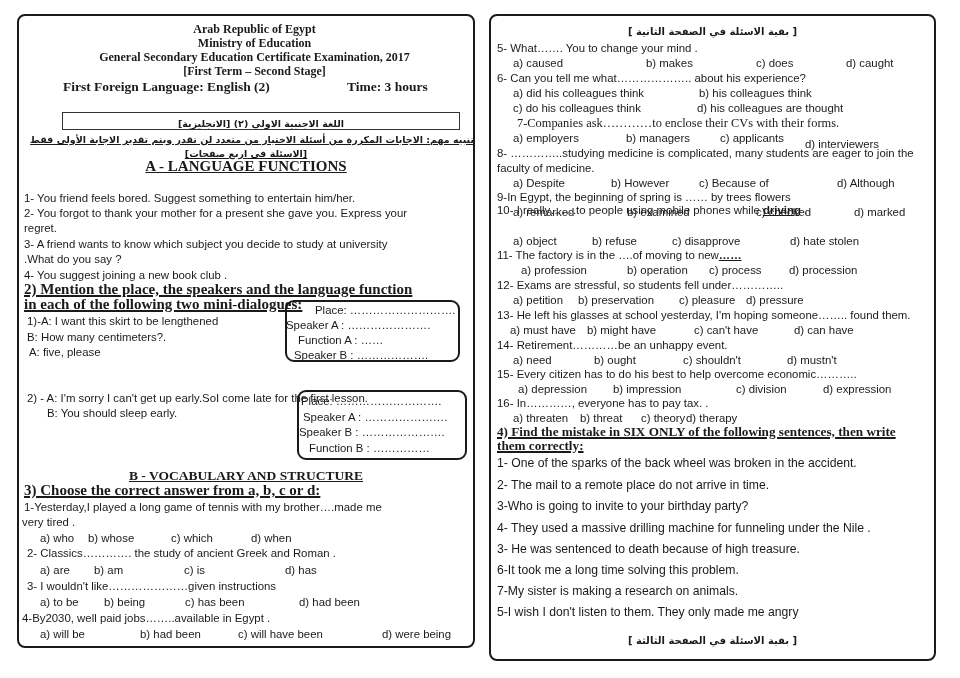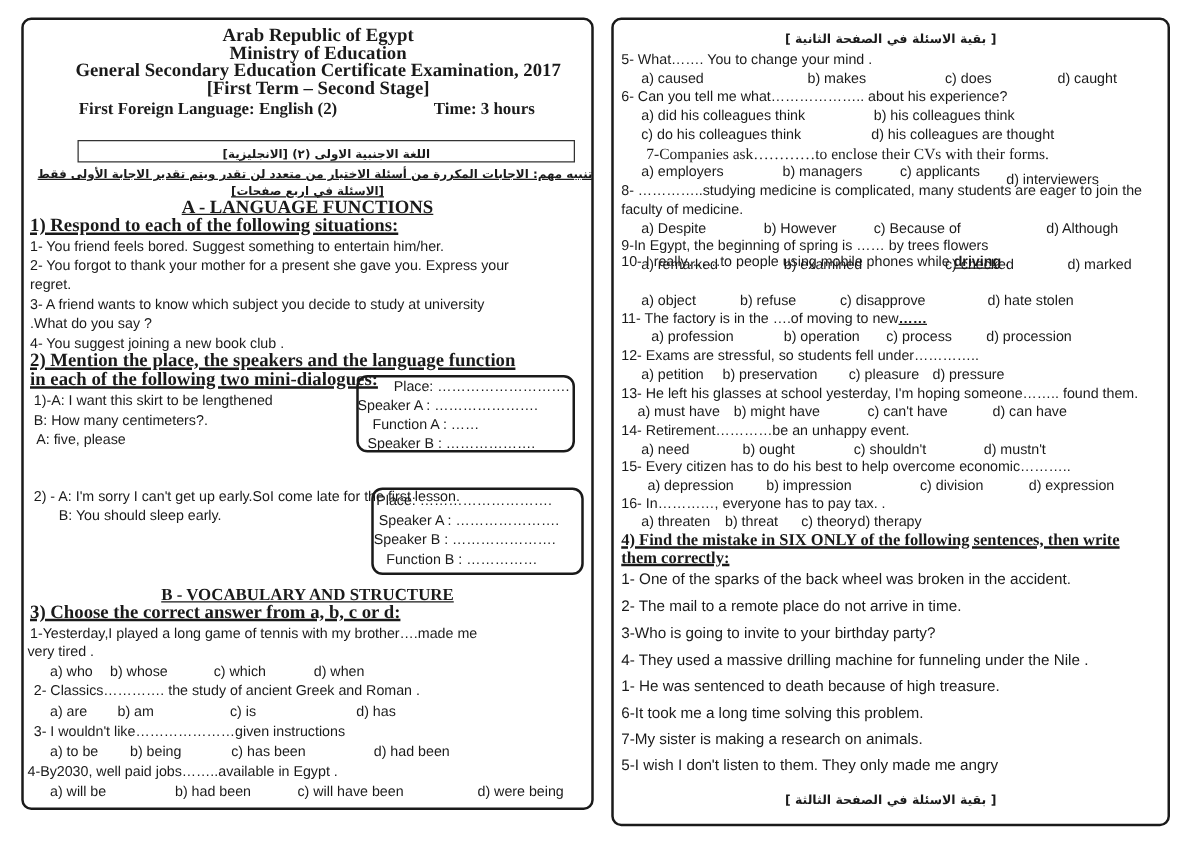--- a/index.html
+++ b/index.html
@@ -7,21 +7,21 @@
   body { position: relative; font-family: "Liberation Serif", "DejaVu Serif", serif; color: #1a1a1a; }
   .page {
     position: absolute;
     border: 2.5px solid #1a1a1a;
     border-radius: 8px;
     background: #fff;
   }
   #left-page { left: 17px; top: 14px; width: 458px; height: 570px; }
   #right-page { left: 489px; top: 14px; width: 447px; height: 647px; }
   .line { position: absolute; white-space: nowrap; font-size: 12.6px; line-height: 15px; }
-  .hdr { font-family: "Liberation Serif", serif; font-weight: bold; font-size: 15px; text-align: center; left: 17px; right: 0; }
+  .hdr { font-family: "Liberation Serif", serif; font-weight: bold; font-size: 12px; text-align: center; left: 17px; right: 0; }
   .title { font-family: "Liberation Serif", serif; font-weight: bold; font-size: 14px; text-decoration: underline; }
   .qhead { font-family: "Liberation Serif", serif; font-weight: bold; font-size: 15px; text-decoration: underline; text-decoration-thickness: 2px; }
   .sans { font-family: "Liberation Sans", "DejaVu Sans", sans-serif; font-size: 11.4px; }
   .ar { font-family: "DejaVu Sans", sans-serif; font-weight: bold; font-size: 9.5px; direction: rtl; }
   .arbox { position: absolute; left: 43px; top: 96px; width: 398px; height: 18px; border: 1px solid #333; text-align: center; }
   .dbox { position: absolute; border: 2px solid #1a1a1a; border-radius: 9px; }
   .opt { position: absolute; }
   .u { text-decoration: underline; font-weight: bold; }
 </style>
 </head>
@@ -35,21 +35,20 @@
   <div class="line hdr" style="top:63px; left:44px; right:auto; text-align:left; font-size:13.5px;">First Foreign Language: English (2)</div>
   <div class="line hdr" style="top:63px; left:328px; right:auto; text-align:left; font-size:13.5px;">Time: 3 hours</div>
 
   <div class="arbox">
     <span class="ar" style="line-height:16px;">اللغة الاجنبية الاولى (٢)  [الانجليزية]</span>
   </div>
   <div class="line ar" style="top:116px; left:60px; width:395px; text-align:center; text-decoration:underline;">تنبيه مهم: الاجابات المكررة من أسئلة الاختيار من متعدد لن تقدر ويتم تقدير الاجابة الأولى فقط</div>
   <div class="line ar" style="top:130px; left:0; right:0; text-align:center; text-decoration:underline;">[الاسئلة في اربع صفحات]</div>
 
   <div class="line title" style="top:143px; left:0; right:0; text-align:center; font-size:15px;">A - LANGUAGE FUNCTIONS</div>
-  <div class="line qhead" style="top:158px; left:5px;">1) Respond to each of the following situations:</div>
 
   <div class="line sans" style="top:175px; left:5px;">1- You friend feels bored. Suggest something to entertain him/her.</div>
   <div class="line sans" style="top:190px; left:5px;">2- You forgot to thank your mother for a present she gave you. Express your</div>
   <div class="line sans" style="top:205px; left:5px;">regret.</div>
   <div class="line sans" style="top:221px; left:5px;">3- A friend wants to know which subject  you decide to study at university</div>
   <div class="line sans" style="top:236px; left:5px;">.What do you say ?</div>
   <div class="line sans" style="top:252px; left:5px;">4- You suggest joining a new book club .</div>
 
   <div class="line qhead" style="top:266px; left:5px;">2) Mention the place, the speakers and the language function</div>
   <div class="line qhead" style="top:281px; left:5px;">in each of the following two mini-dialogues:</div>
@@ -184,19 +183,19 @@
   <div class="line sans opt" style="top:395px; left:150px;">c) theory</div>
   <div class="line sans opt" style="top:395px; left:195px;">d) therapy</div>
 
   <div class="line qhead" style="top:408px; left:6px; font-size:13.2px;">4) Find the mistake in SIX ONLY of the following sentences, then write</div>
   <div class="line qhead" style="top:422px; left:6px; font-size:13.2px;">them correctly:</div>
 
   <div class="line sans" style="top:440px; left:6px; font-size:12.2px;">1- One of the   sparks of the back wheel was broken in the accident.</div>
   <div class="line sans" style="top:462px; left:6px; font-size:12.2px;">2- The mail to a remote place do not arrive in time.</div>
   <div class="line sans" style="top:483px; left:6px; font-size:12.2px;">3-Who is going to invite to your birthday party?</div>
   <div class="line sans" style="top:505px; left:6px; font-size:12.2px;">4- They used a massive drilling machine for funneling under the Nile .</div>
-  <div class="line sans" style="top:526px; left:6px; font-size:12.2px;">1- He was sentenced to death because of  high treasure.</div>
+  <div class="line sans" style="top:526px; left:6px; font-size:12.2px;">3- He was sentenced to death because of  high treasure.</div>
   <div class="line sans" style="top:547px; left:6px; font-size:12.2px;">6-It took me a long time solving this problem.</div>
   <div class="line sans" style="top:568px; left:6px; font-size:12.2px;">7-My sister is making a research on animals.</div>
   <div class="line sans" style="top:589px; left:6px; font-size:12.2px;">5-I wish I don't listen to them. They only made me angry</div>
 
   <div class="line ar" style="top:617px; left:0; right:0; text-align:center; font-size:10px;">[ بقية الاسئلة في الصفحة الثالثة ]</div>
 </div>
 
 </body></html>

